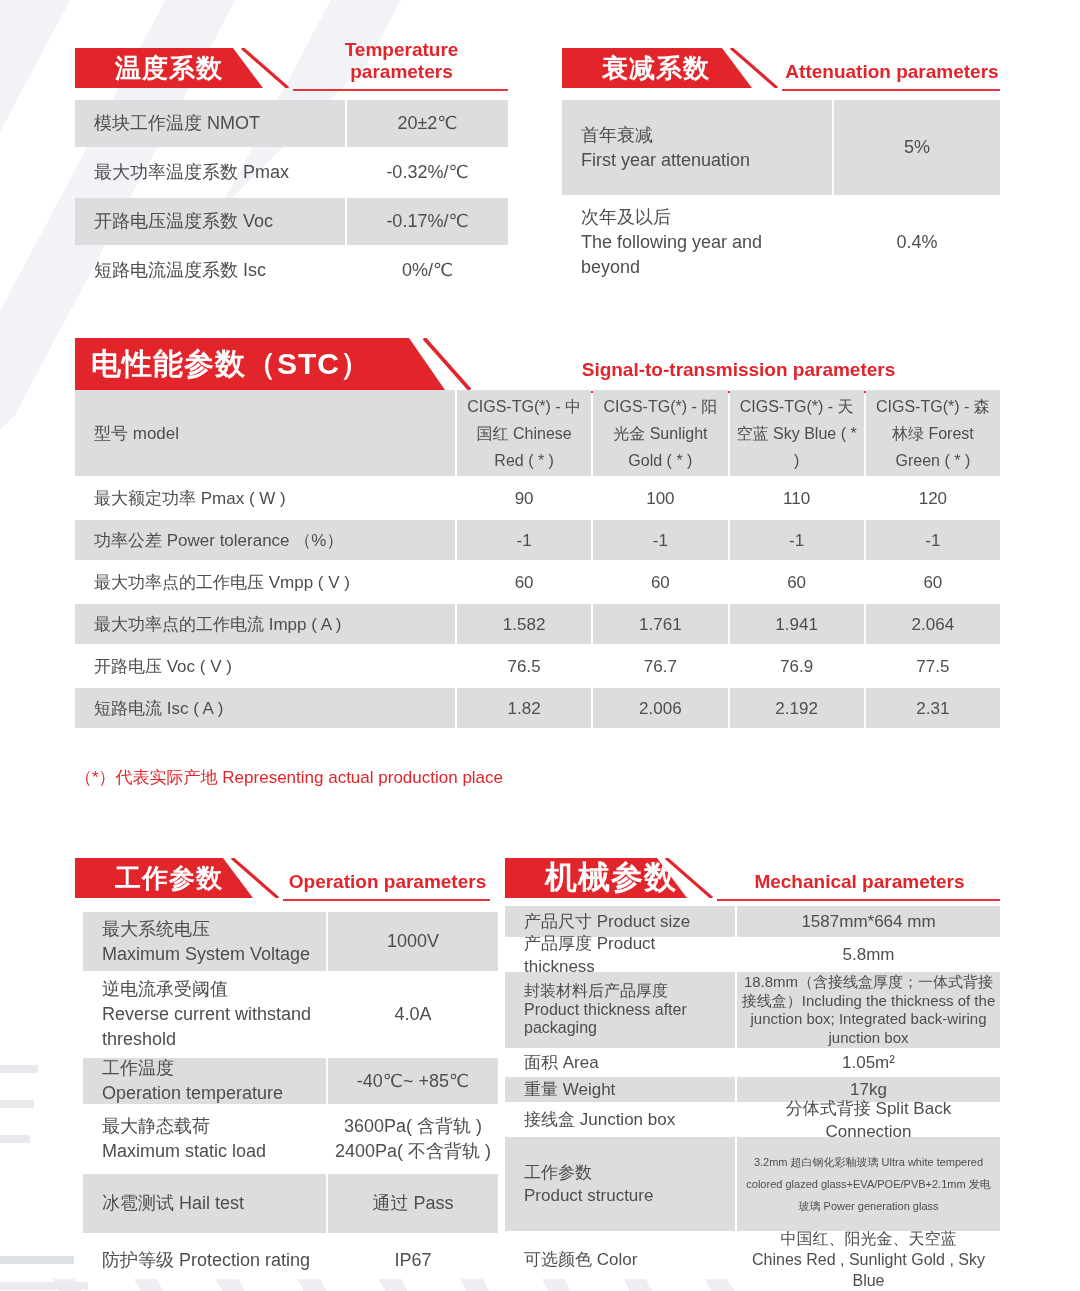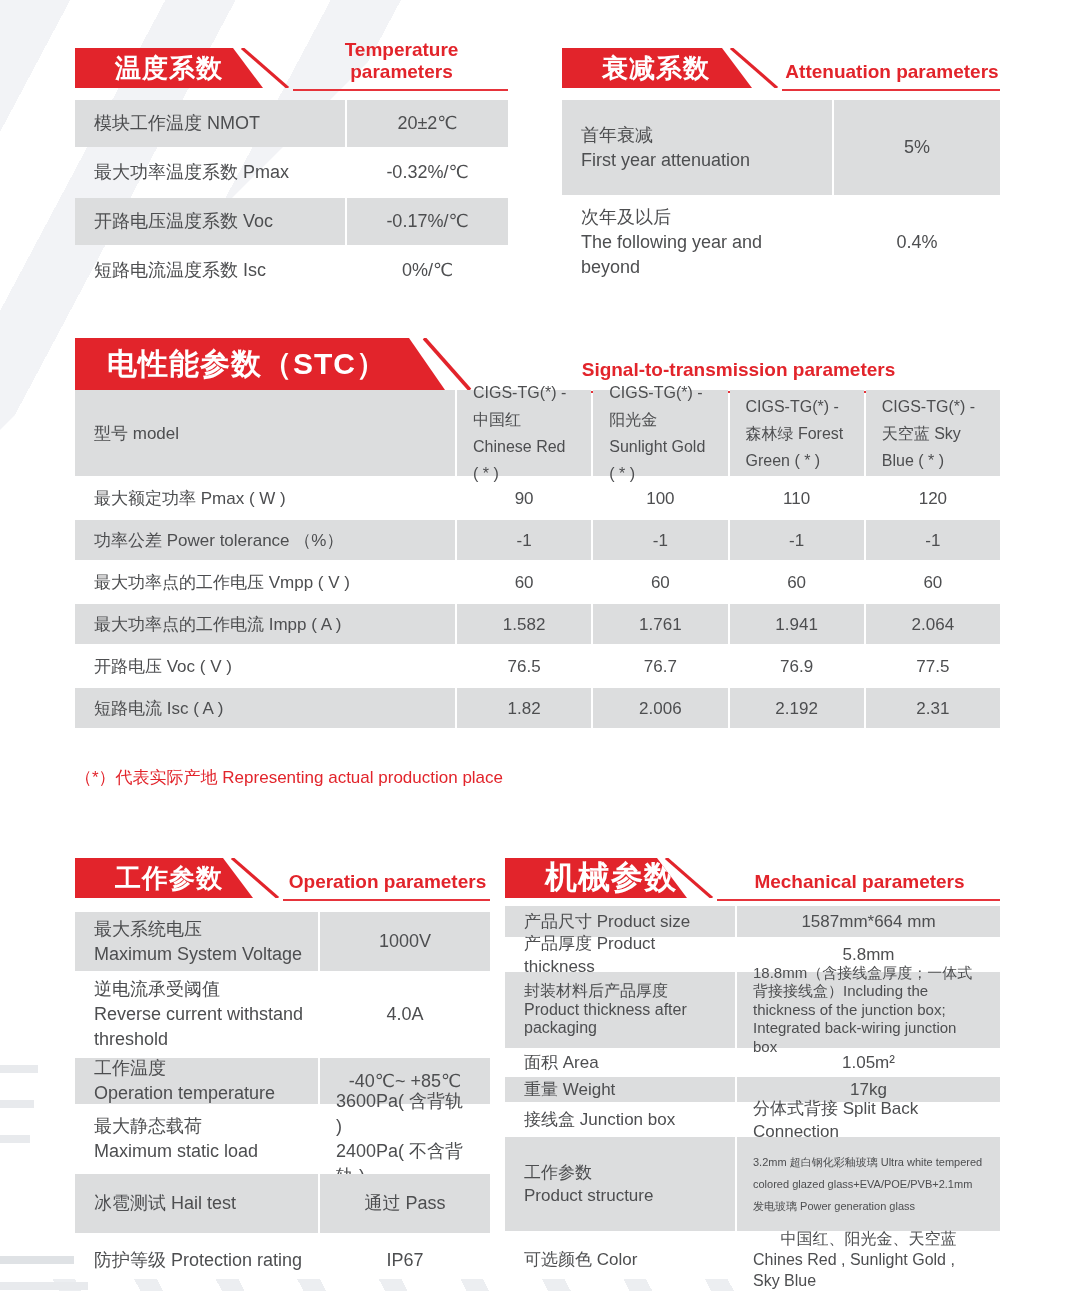--- a/index.html
+++ b/index.html
@@ -36,21 +36,21 @@
   }
   .hdr-line {
     position:absolute; left:calc(var(--bw) + 30px); right:0; bottom:-3px;
     height:2px; background:#e6343b;
   }
   
   .tbl { position:absolute; display:grid; gap:2px; }
   .c { display:flex; flex-direction:column; justify-content:center; box-sizing:border-box; min-width:0; }
   .c span { display:block; }
   .lab { align-items:flex-start; text-align:left; padding-left:19px; padding-right:6px; }
-  .val { align-items:center; text-align:left; padding:0 16px; }
+  .val { align-items:center; text-align:center; padding:0 4px; }
   .g { background:#dcddde; }
   .fs-big { font-size:18px; line-height:25px; }
   .fs-mid { font-size:17px; line-height:23px; }
   .fs-sml { font-size:15px; line-height:18.5px; }
   .stc-colhead { font-size:16px; line-height:27px; }
   
   .note { position:absolute; left:0; font-size:15.5px; color:#4d4e50; }
   .note-red { position:absolute; left:0; font-size:17px; color:#e2242b; }
 </style>
 </head>
@@ -129,45 +129,45 @@
         <span>The following year and beyond</span>
       </div>
       <div class="c val">
           <span>0.4%</span>
         </div>
     </div>
   </div>
 
   <div class="sec" style="left:75px;top:338px;width:925px;height:460px">
     <div class="sec-hdr" style="--bw:370px;--slant:36px;height:52px">
-      <div class="badge" style="font-size:30px;padding-left:32px">
+      <div class="badge" style="font-size:30px;padding-left:16px">
         <span>电性能参数（STC）</span>
       </div>
       <svg class="diag" viewBox="0 0 52 44" preserveAspectRatio="none">
           <line x1="3" y1="0" x2="49" y2="44" stroke="#e2242b" stroke-width="3.4"></line>
         </svg>
       <span class="hdr-en" style="bottom:9px">Signal-to-transmission parameters</span>
       <div class="hdr-line"></div>
     </div>
     <div class="tbl fs-mid" style="left:0;top:52px;width:925px;grid-template-columns:380px 1fr 1fr 1fr 1fr;grid-template-rows:86px 40px 40px 40px 40px 40px 40px">
 
       <div class="c lab g">
           <span>型号 model</span>
         </div>
       <div class="c val g stc-colhead">
           <span>CIGS-TG(*) - 中国红 Chinese Red ( * )</span>
         </div>
       <div class="c val g stc-colhead">
           <span>CIGS-TG(*) - 阳光金 Sunlight Gold ( * )</span>
         </div>
       <div class="c val g stc-colhead">
+          <span>CIGS-TG(*) - 天空蓝 Sky Blue ( * )</span>
+        </div>
+      <div class="c val g stc-colhead">
           <span>CIGS-TG(*) - 森林绿 Forest Green ( * )</span>
-        </div>
-      <div class="c val g stc-colhead">
-          <span>CIGS-TG(*) - 天空蓝 Sky Blue ( * )</span>
         </div>
 
       <div class="c lab">
           <span>最大额定功率 Pmax ( W )</span>
         </div>
       <div class="c val">
           <span>90</span>
         </div>
       <div class="c val">
           <span>100</span>
@@ -266,21 +266,21 @@
     <div class="sec-hdr" style="--bw:178px;height:40px">
       <div class="badge" style="font-size:26px">
         <span>工作参数</span>
       </div>
       <svg class="diag" viewBox="0 0 52 44" preserveAspectRatio="none">
           <line x1="3" y1="0" x2="49" y2="44" stroke="#e2242b" stroke-width="3.4"></line>
         </svg>
       <span class="hdr-en">Operation parameters</span>
       <div class="hdr-line"></div>
     </div>
-    <div class="tbl fs-big" style="left:0;top:54px;width:415px;grid-template-columns:243px 1fr;grid-template-rows:59px 83px 46px 66px 59px 50px">
+    <div class="tbl fs-big" style="left:8px;top:54px;width:415px;grid-template-columns:243px 1fr;grid-template-rows:59px 83px 46px 66px 59px 50px">
       <div class="c lab g">
         <span>最大系统电压</span>
         <span>Maximum System Voltage</span>
       </div>
       <div class="c val g">
           <span>1000V</span>
         </div>
       <div class="c lab">
         <span>逆电流承受阈值</span>
         <span>Reverse current withstand threshold</span>

